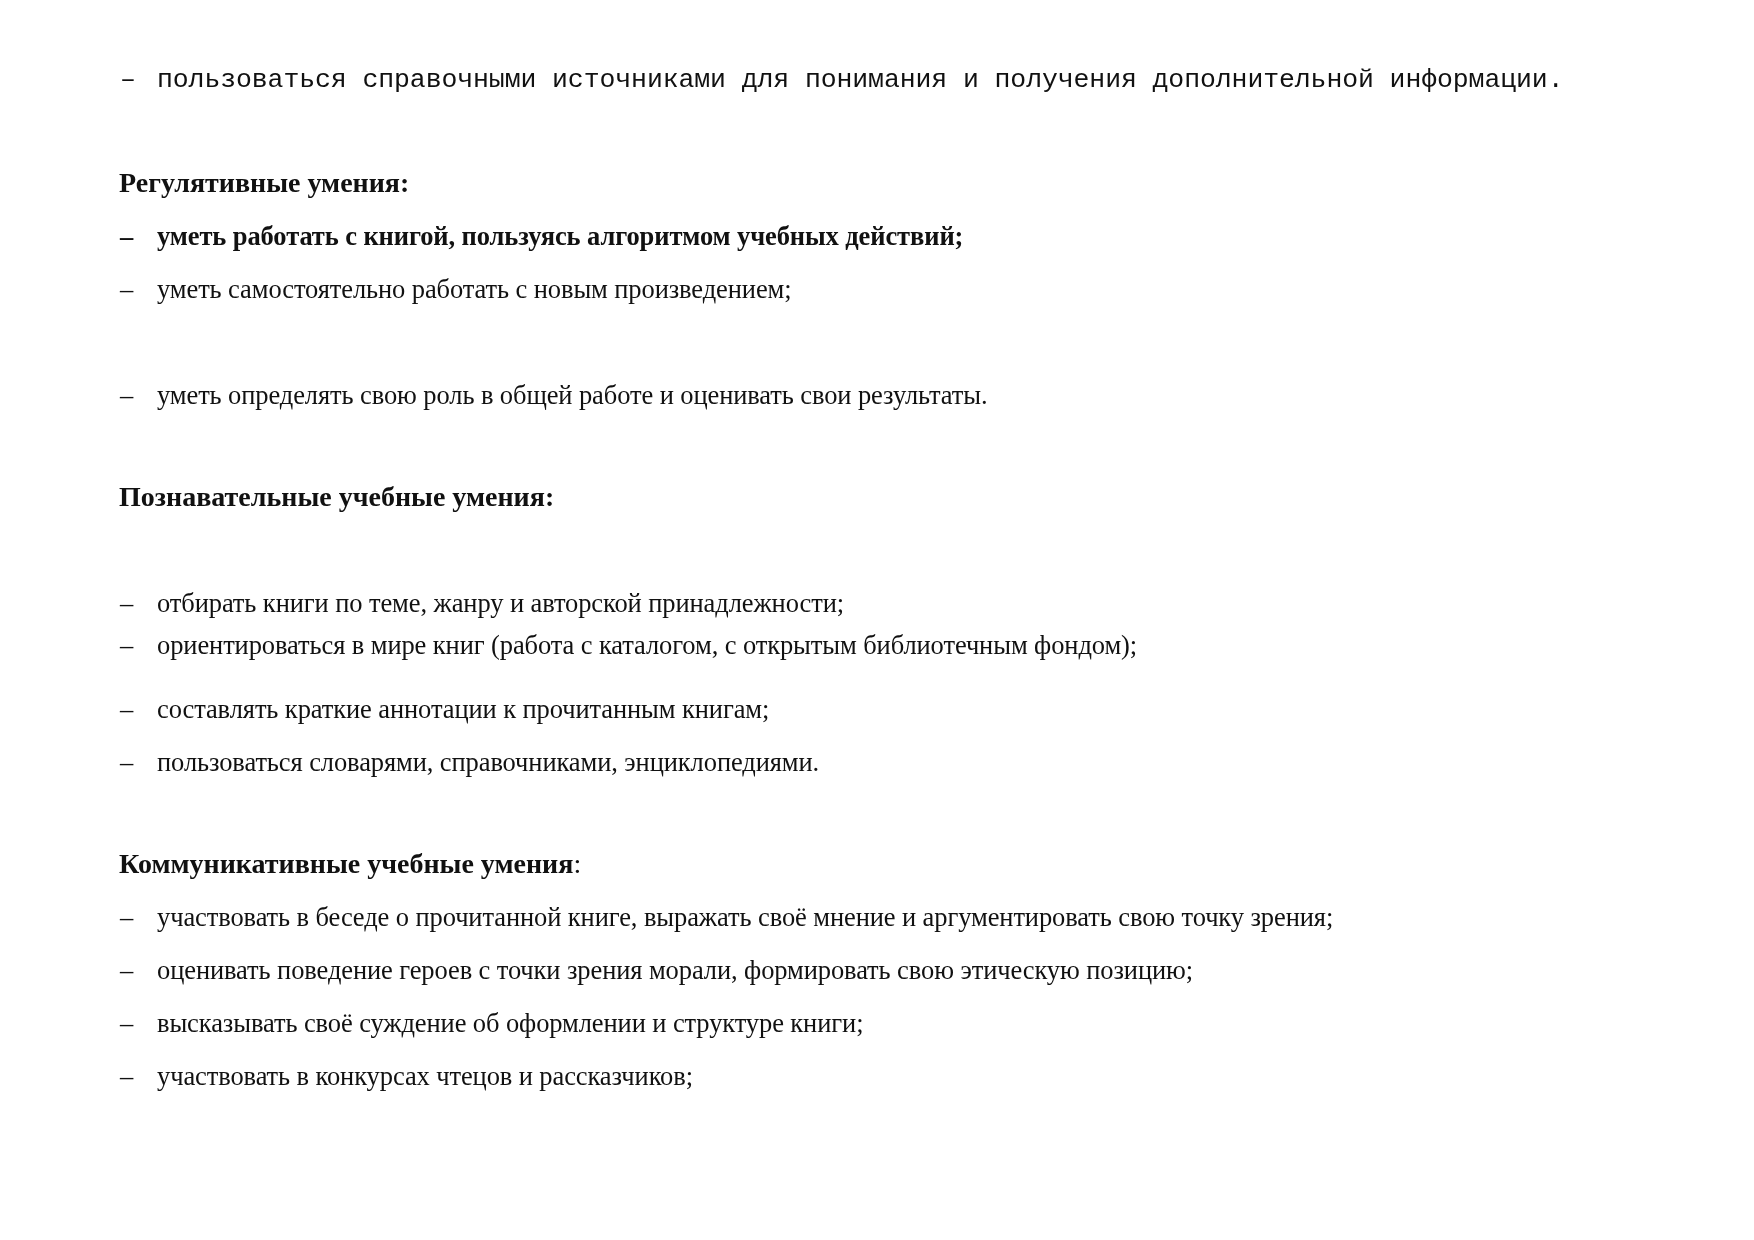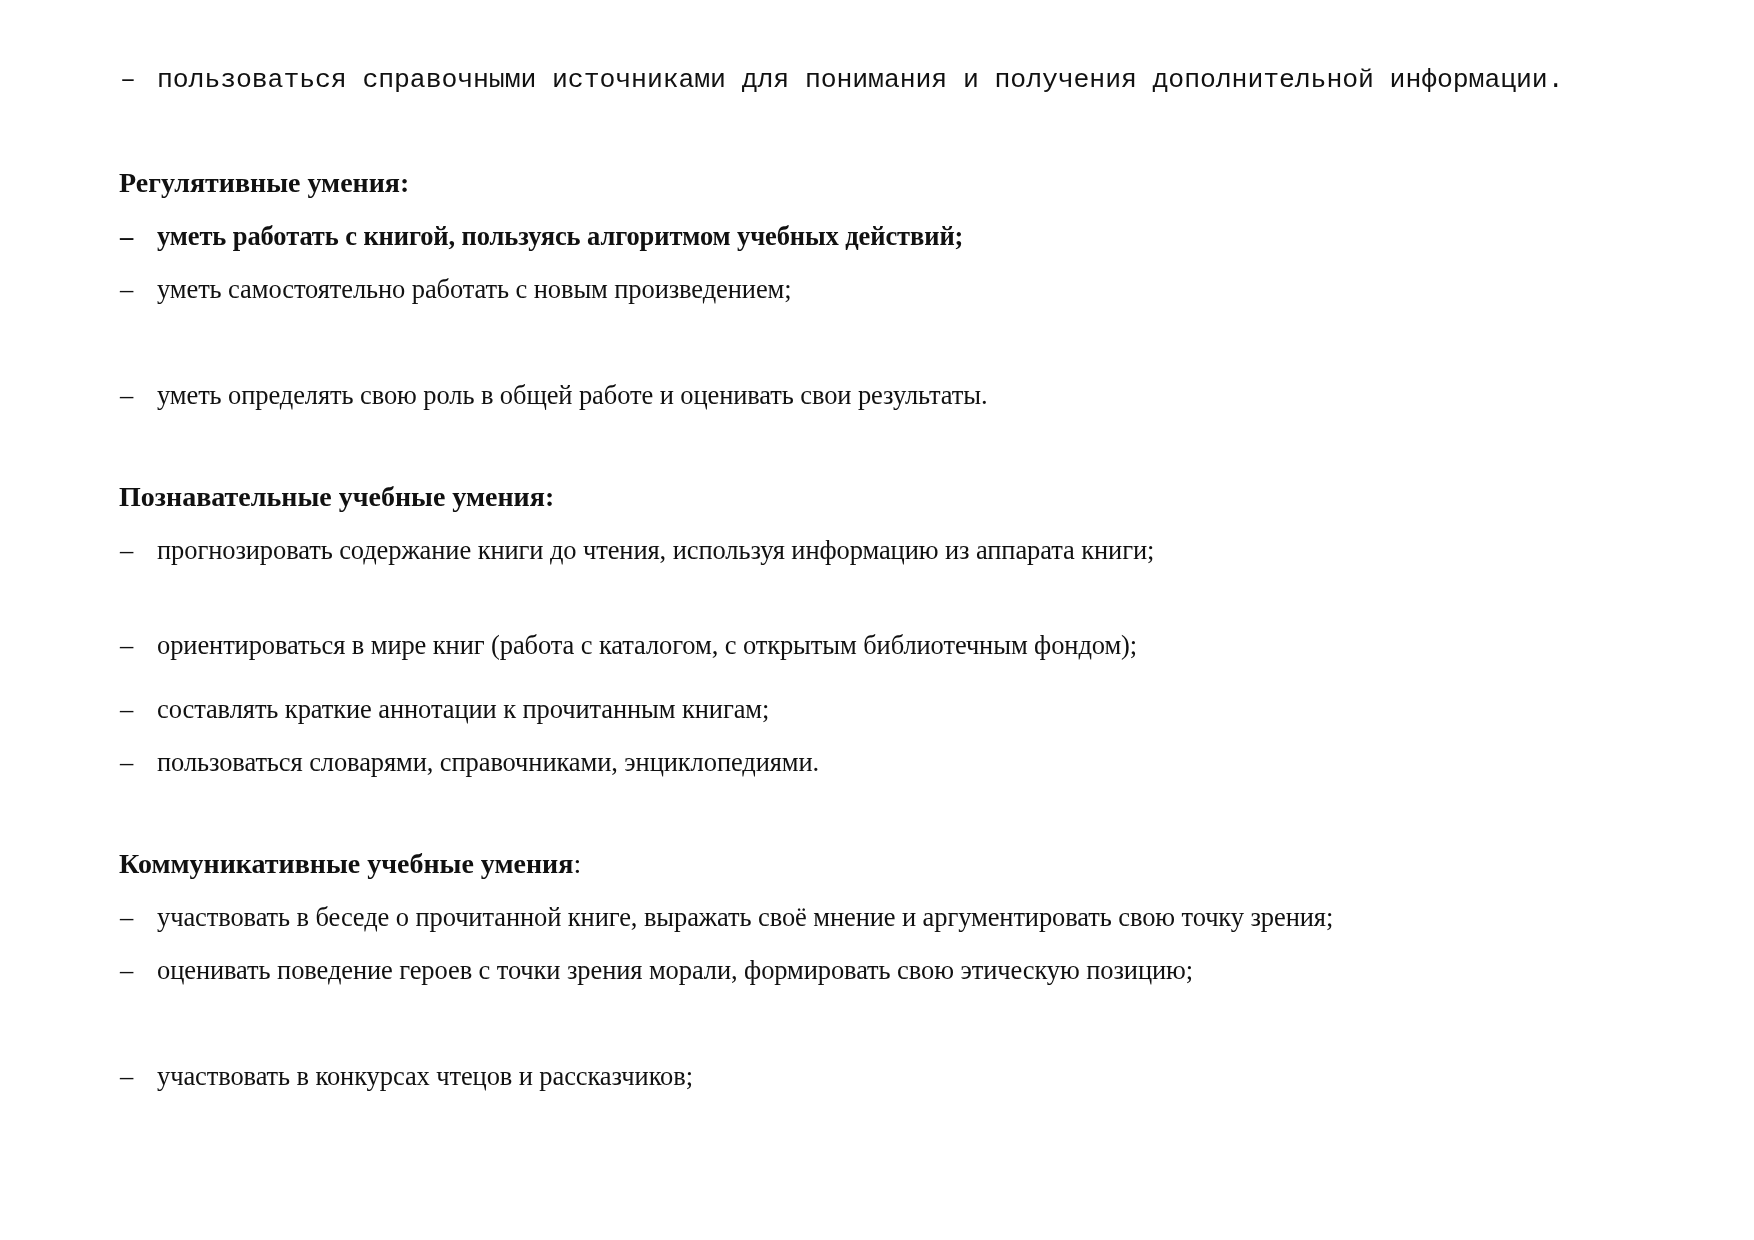--- a/index.html
+++ b/index.html
@@ -64,39 +64,42 @@
   <div class="line" style="top:273px;">
     <span class="dash">–</span><span>уметь самостоятельно работать с новым произведением;</span>
   </div>
   <div class="line" style="top:379px;">
     <span class="dash">–</span><span>уметь определять свою роль в общей работе и оценивать свои результаты.</span>
   </div>
 
   <div class="heading" style="top:481px;">
     <span>Познавательные учебные умения</span><span>:</span>
   </div>
-  <div class="line" style="top:534px;">
-    <span class="dash">–</span><span>прогнозировать содержание книги до чтения, используя информацию из аппарата книги;</span>
+  <div class="line" style="top:587px;">
+    <span class="dash">–</span><span>отбирать книги по теме, жанру и авторской принадлежности;</span>
   </div>
   <div class="line" style="top:629px;">
     <span class="dash">–</span><span>ориентироваться в мире книг (работа с каталогом, с открытым библиотечным фондом);</span>
   </div>
   <div class="line" style="top:693px;">
     <span class="dash">–</span><span>составлять краткие аннотации к прочитанным книгам;</span>
   </div>
   <div class="line" style="top:746px;">
     <span class="dash">–</span><span>пользоваться словарями, справочниками, энциклопедиями.</span>
   </div>
 
   <div class="heading" style="top:848px;">
     <span>Коммуникативные учебные умения</span><span class="colon-normal">:</span>
   </div>
   <div class="line" style="top:901px;">
     <span class="dash">–</span><span>участвовать в беседе о прочитанной книге, выражать своё мнение и аргументировать свою точку зрения;</span>
   </div>
   <div class="line" style="top:954px;">
     <span class="dash">–</span><span>оценивать поведение героев с точки зрения морали, формировать свою этическую позицию;</span>
   </div>
+  <div class="line" style="top:1007px;">
+    <span class="dash">–</span><span>высказывать своё суждение об оформлении и структуре книги;</span>
+  </div>
   <div class="line" style="top:1060px;">
     <span class="dash">–</span><span>участвовать в конкурсах чтецов и рассказчиков;</span>
   </div>
 
 </div>
 
 </body></html>

